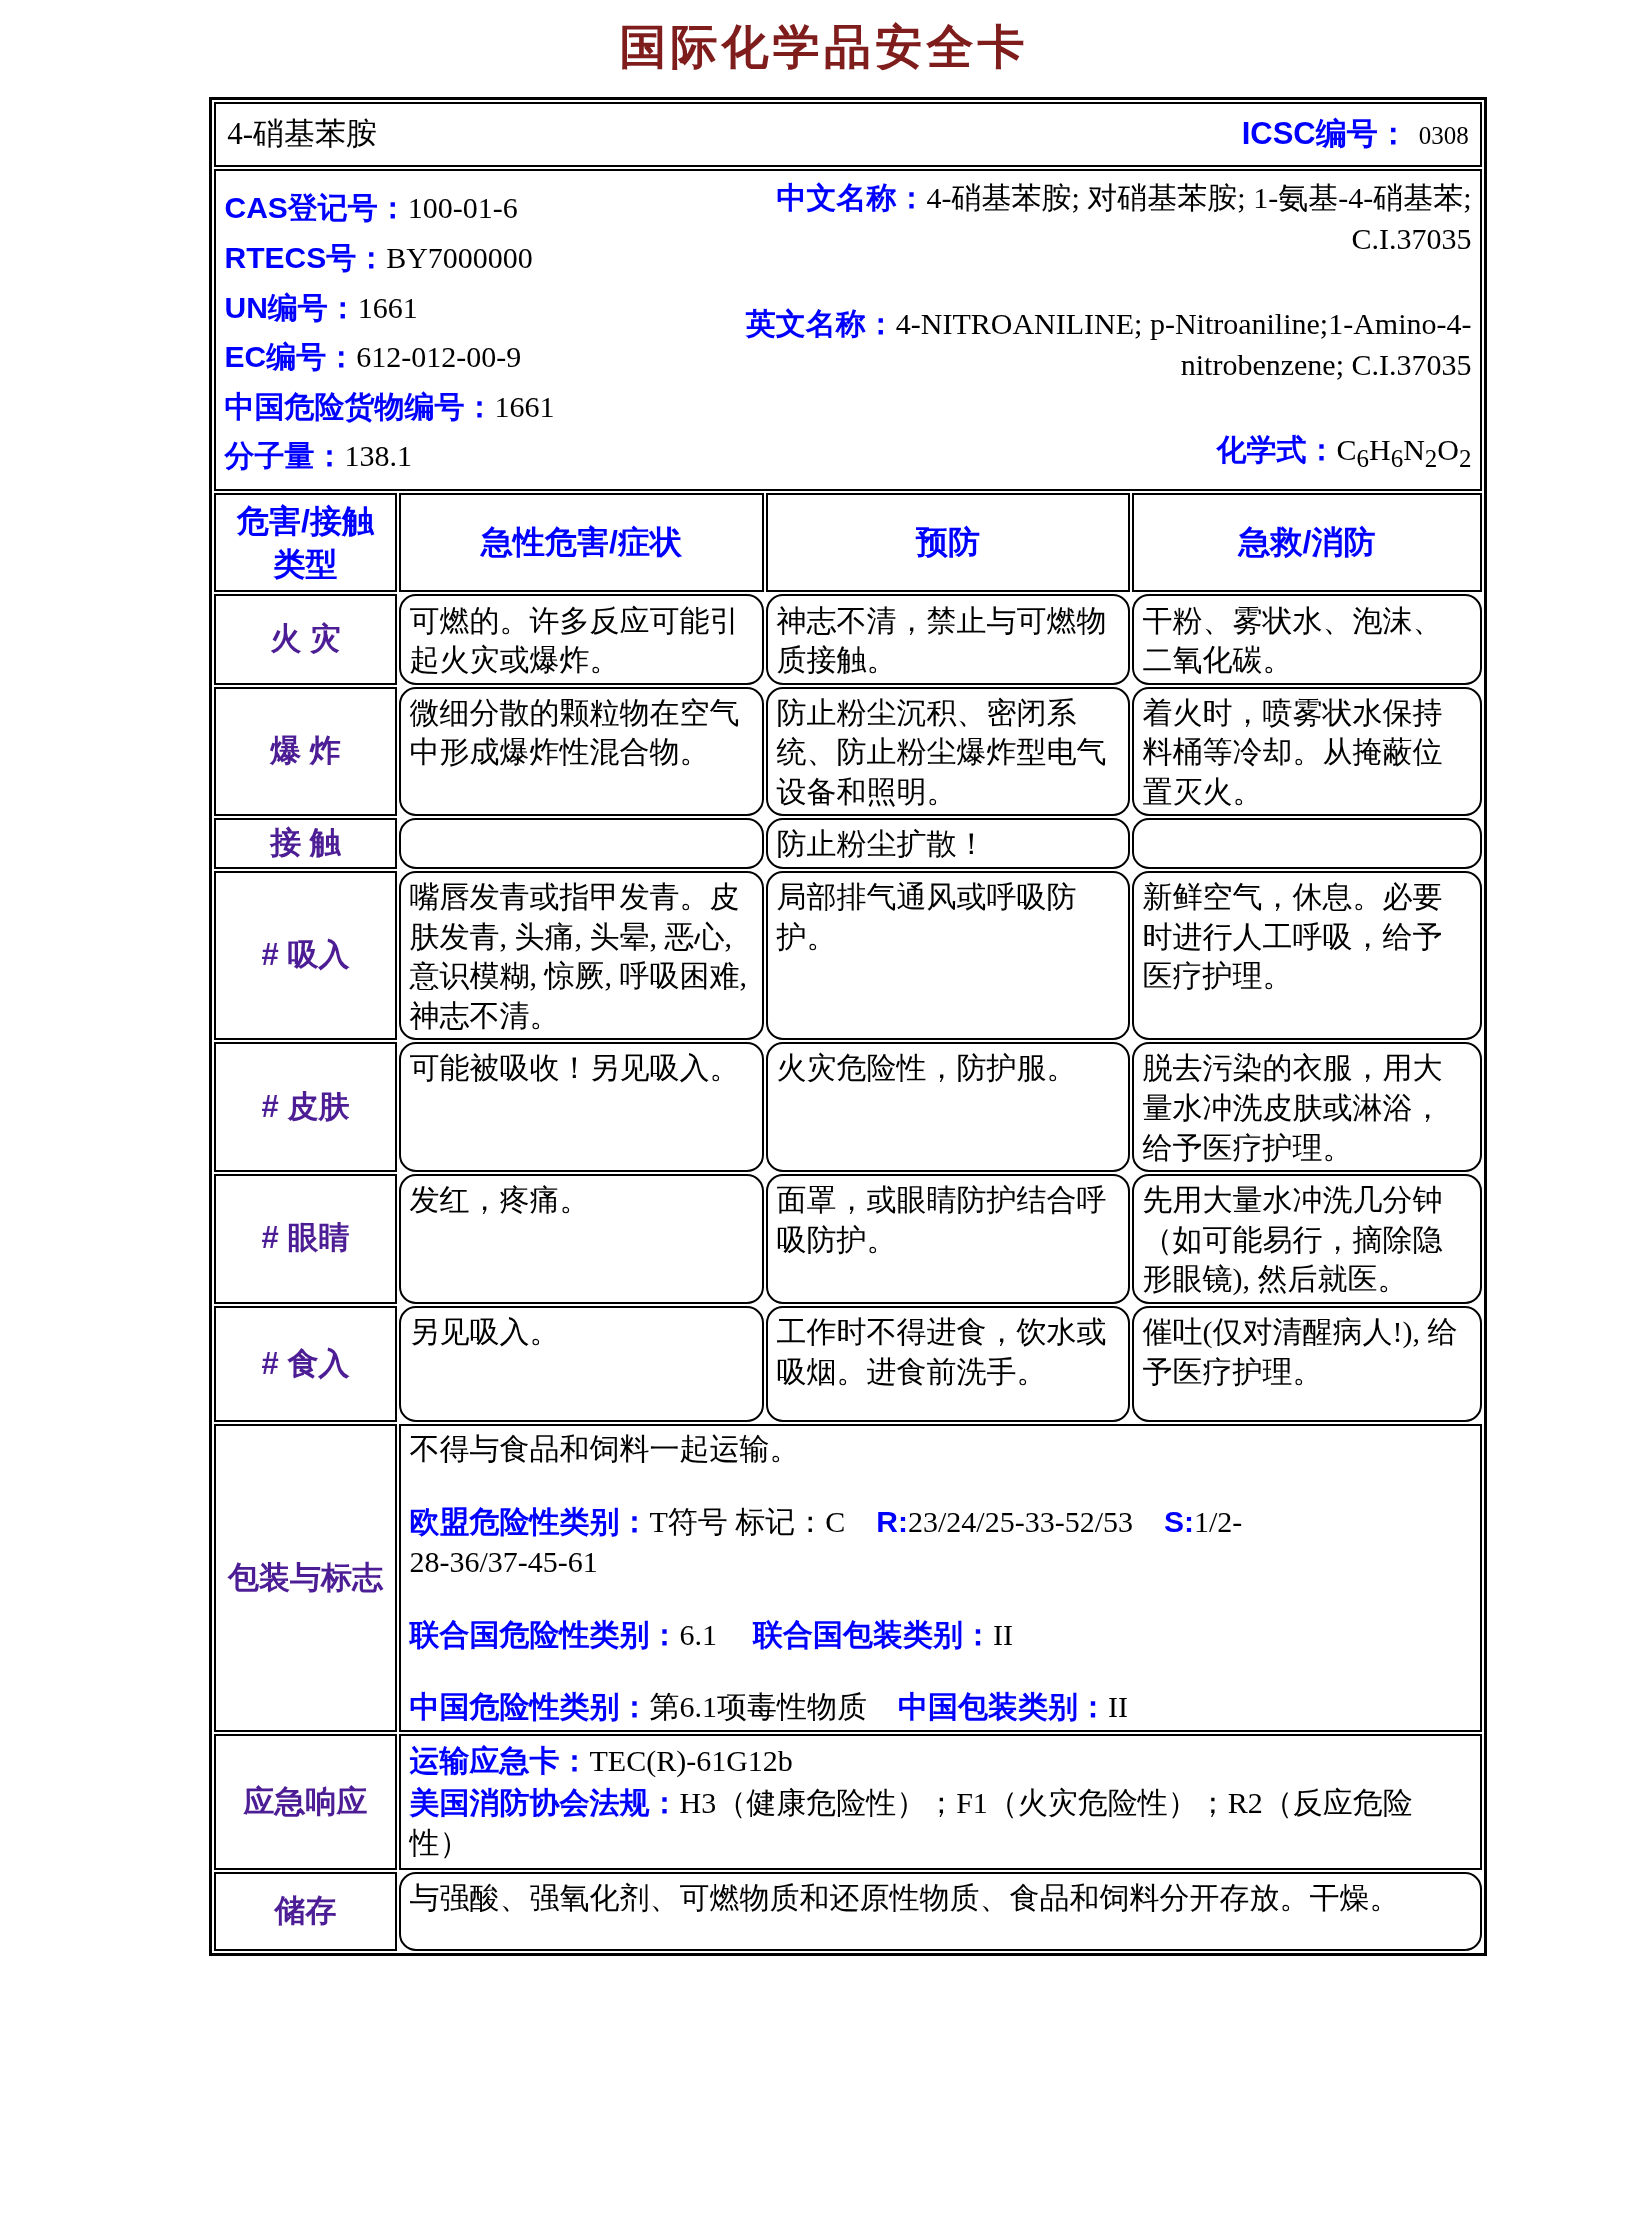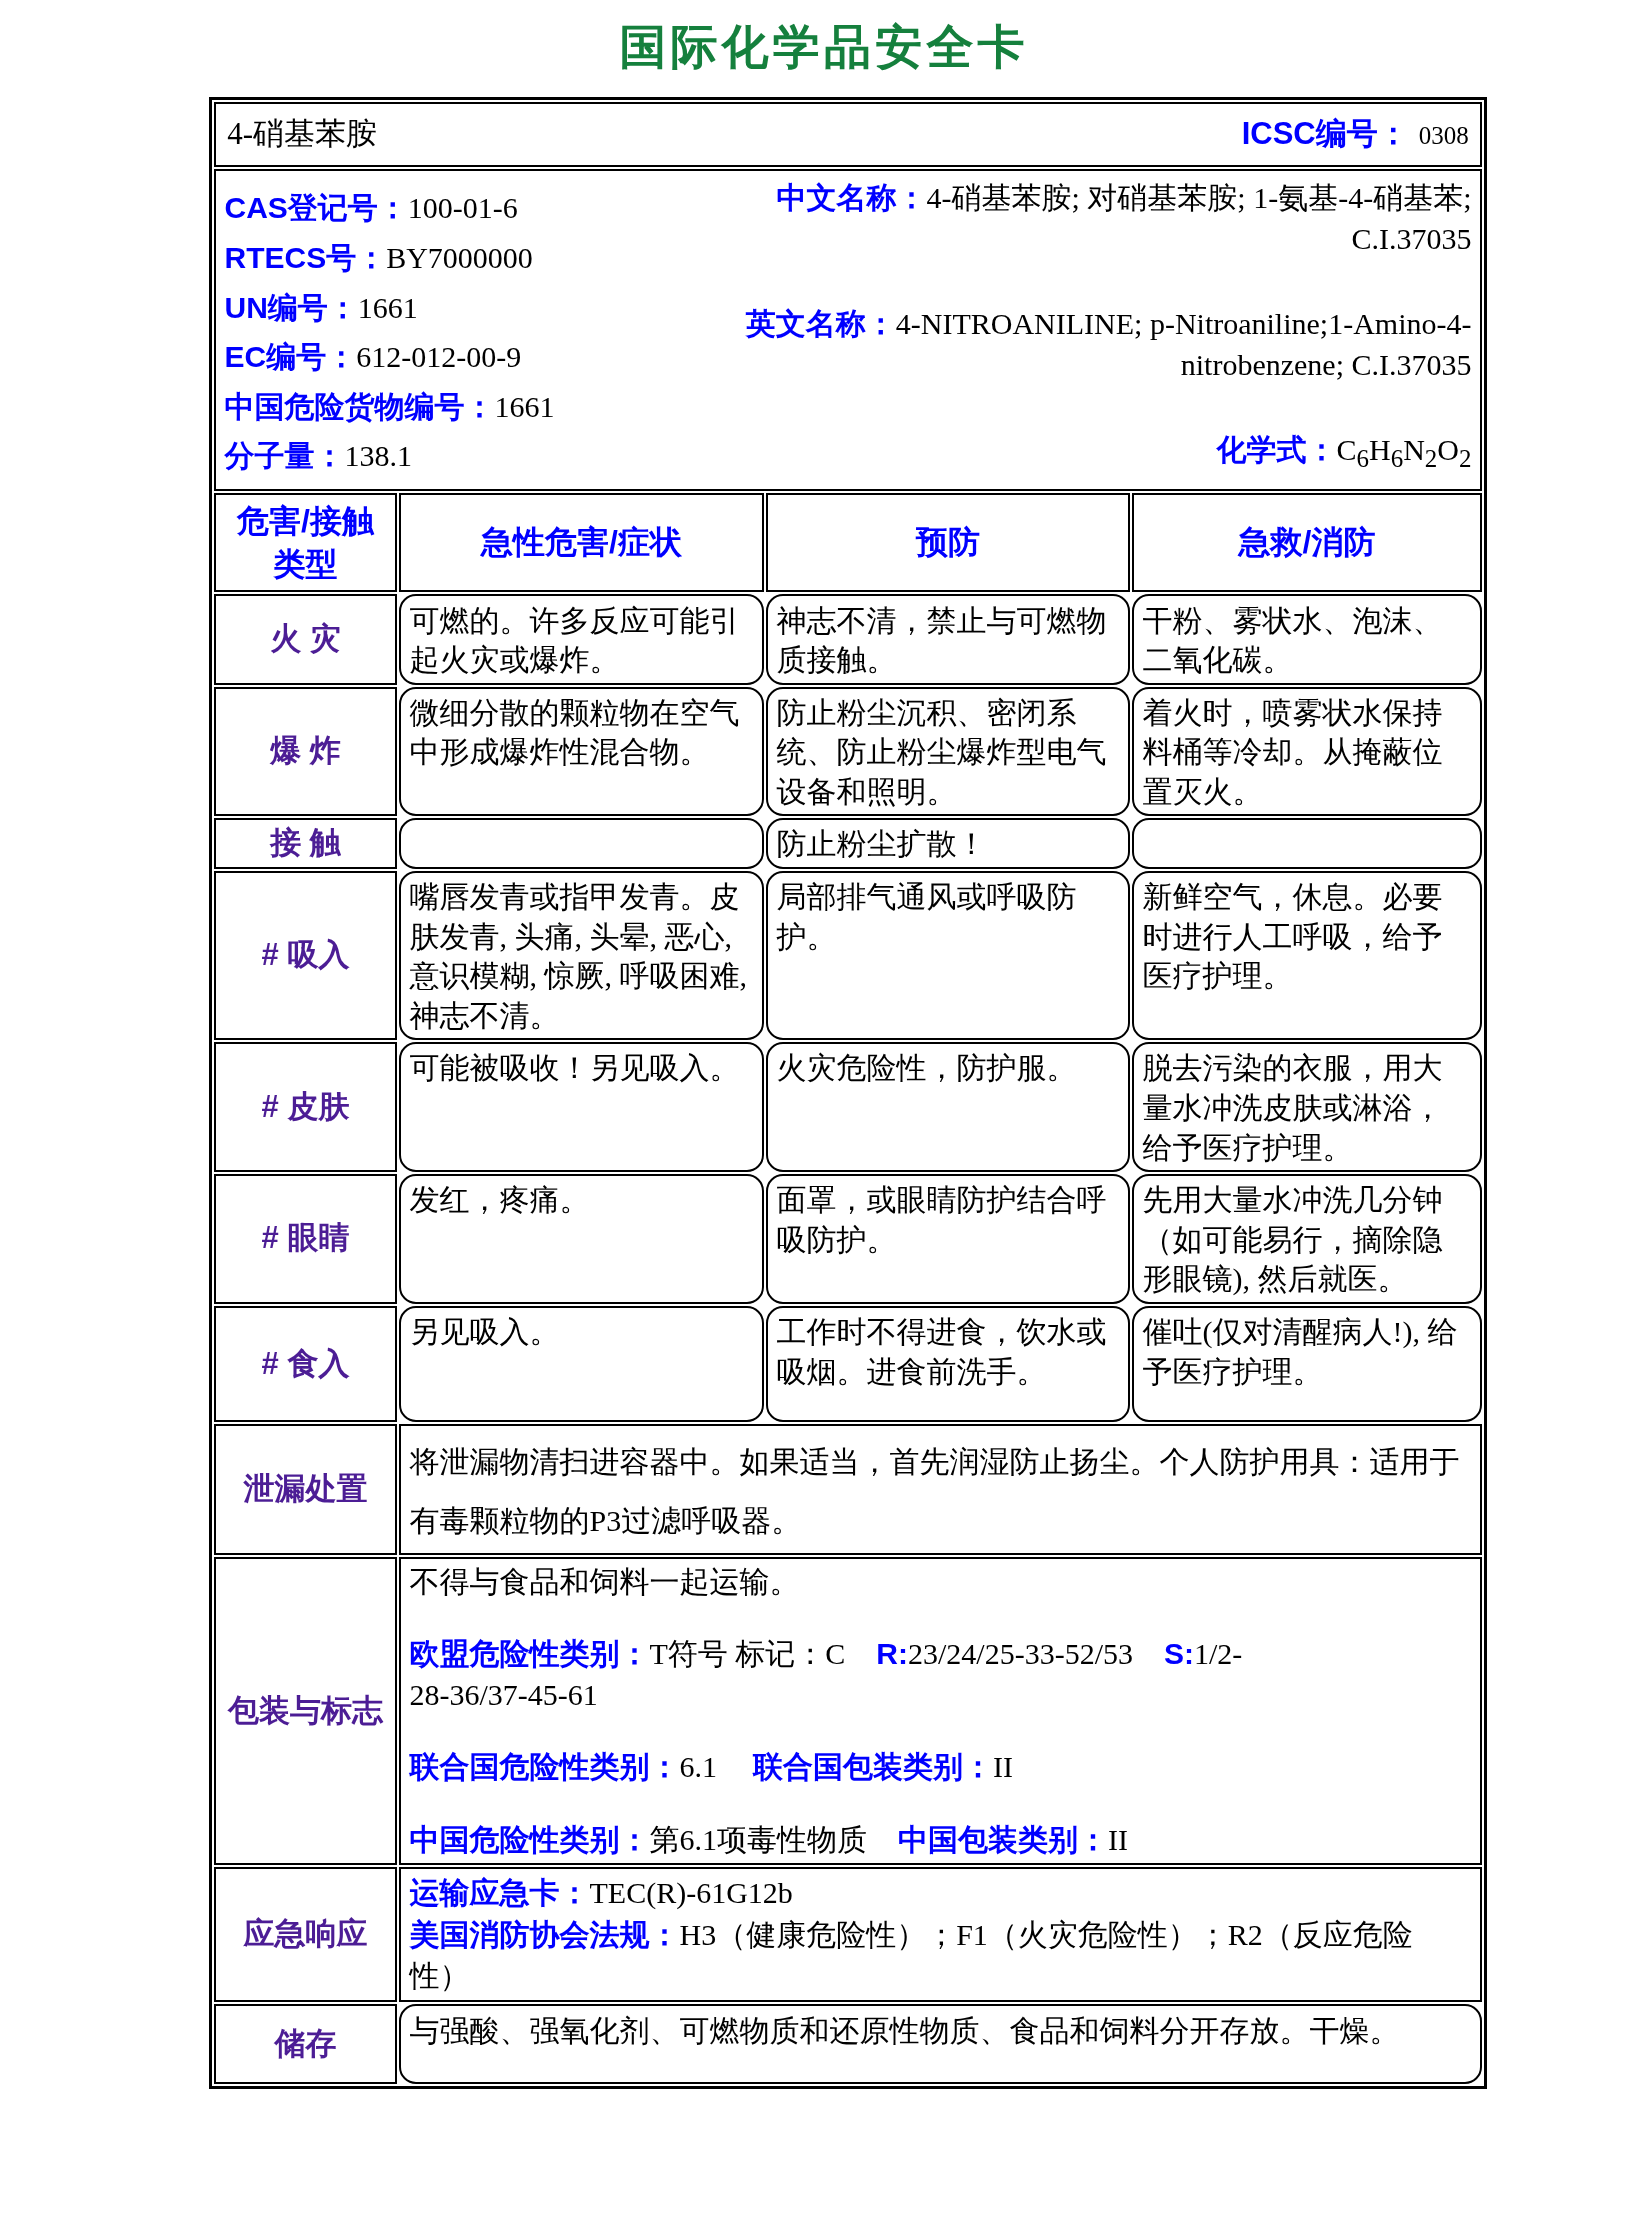--- a/index.html
+++ b/index.html
@@ -4,21 +4,21 @@
 <style>
   html,body{margin:0;padding:0;}
   body{
     width:1648px;height:2227px;background:#ffffff;color:#000;
     font-family:"Liberation Serif","DejaVu Serif",serif;
     -webkit-font-smoothing:antialiased;
   }
   .page-title{
     margin:15.5px 0 18.3px 0;text-align:center;
     font-family:"Liberation Sans","DejaVu Sans",sans-serif;
-    font-size:47px;font-weight:bold;color:#15803d;letter-spacing:4.2px;
+    font-size:47px;font-weight:bold;color:#7f1d1d;letter-spacing:4.2px;
   }
   .card{margin:0 178px 0 209px;}
   table.main{
     width:1261px;table-layout:fixed;background:#fff;
     border-collapse:separate;border-spacing:2.8px;border:3.5px solid #000;
   }
   td{
     border:2.1px solid #000;vertical-align:top;
     padding:2.8px 8.5px;font-size:30px;line-height:1.32;word-break:break-word;
   }
@@ -152,26 +152,20 @@
     <td class="ct">先用大量水冲洗几分钟（如可能易行，摘除隐形眼镜), 然后就医。</td>
   </tr>
 
   <tr>
     <td class="lbl" style="height:107px"># 食入</td>
     <td class="ct">另见吸入。</td>
     <td class="ct">工作时不得进食，饮水或吸烟。进食前洗手。</td>
     <td class="ct">催吐(仅对清醒病人!), 给予医疗护理。</td>
   </tr>
 
-  <tr>
-    <td class="lbl" style="height:99px">泄漏处置</td>
-    <td colspan="3">
-            <div class="spill-text">将泄漏物清扫进容器中。如果适当，首先润湿防止扬尘。个人防护用具：适用于有毒颗粒物的P3过滤呼吸器。</div>
-          </td>
-  </tr>
 
   <tr>
     <td class="lbl" style="height:240px">包装与标志</td>
     <td colspan="3" class="pk">
       <p>不得与食品和饲料一起运输。</p>
       <p class="gap">
         <span class="blue">欧盟危险性类别：</span><span class="val">T符号 标记：C</span><span class="blue sp1">R:</span><span class="val">23/24/25-33-52/53</span><span class="blue sp1">S:</span><span class="val">1/2-</span><br>
         <span class="val">28-36/37-45-61</span>
       </p>
       <p class="gap">

